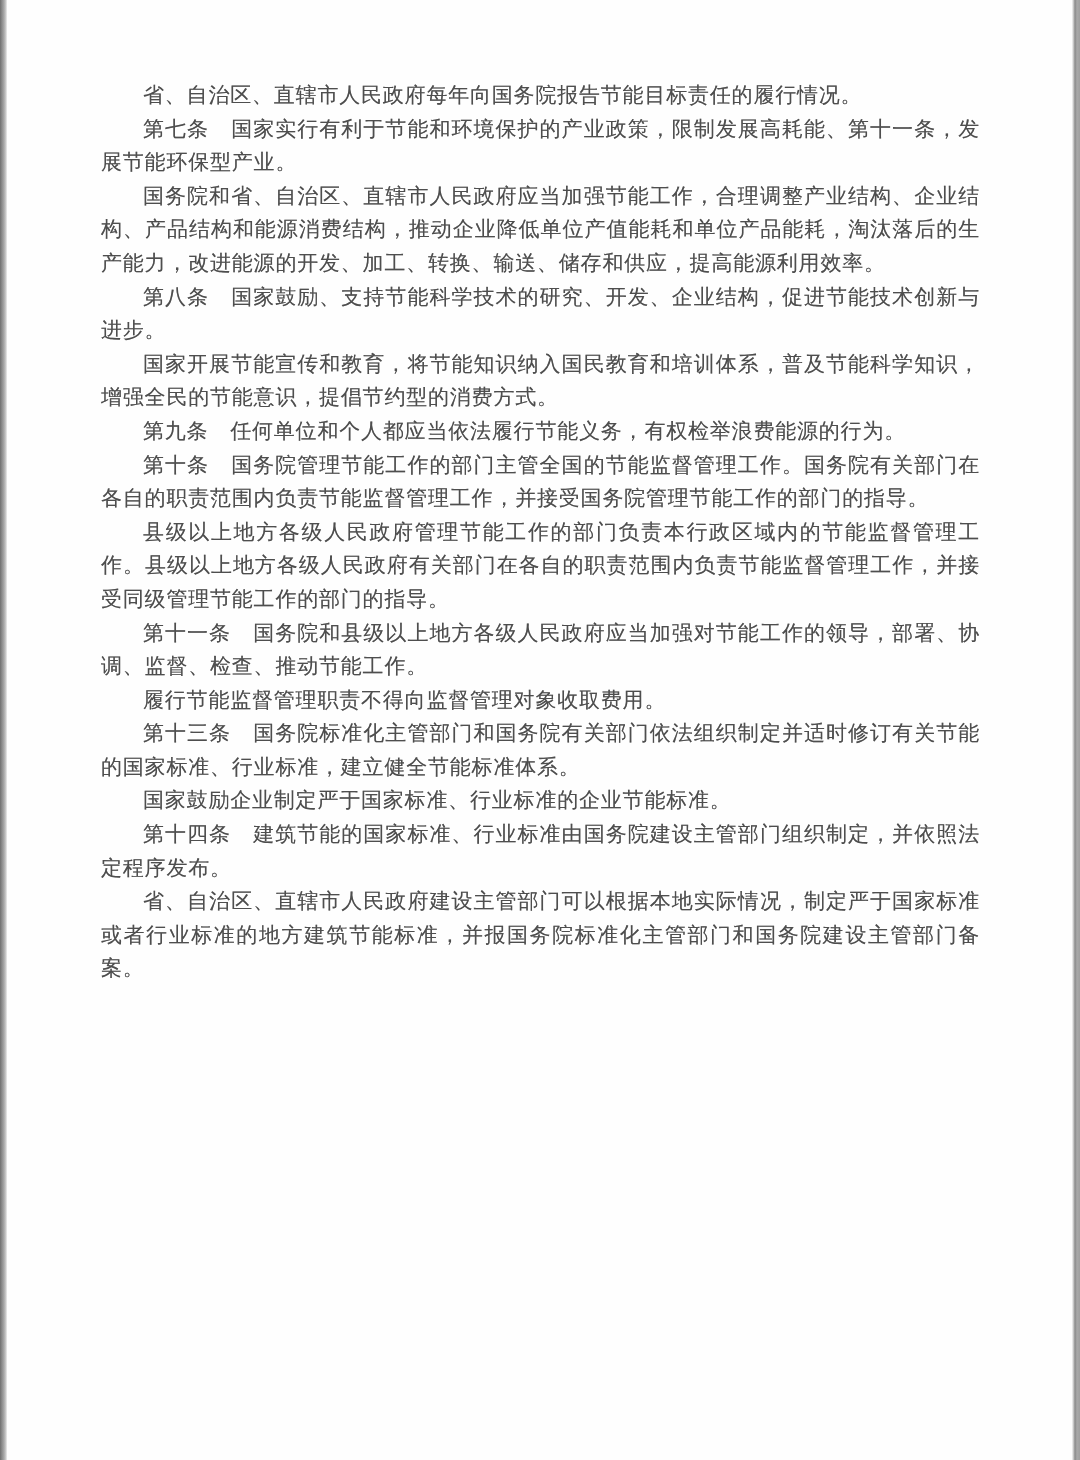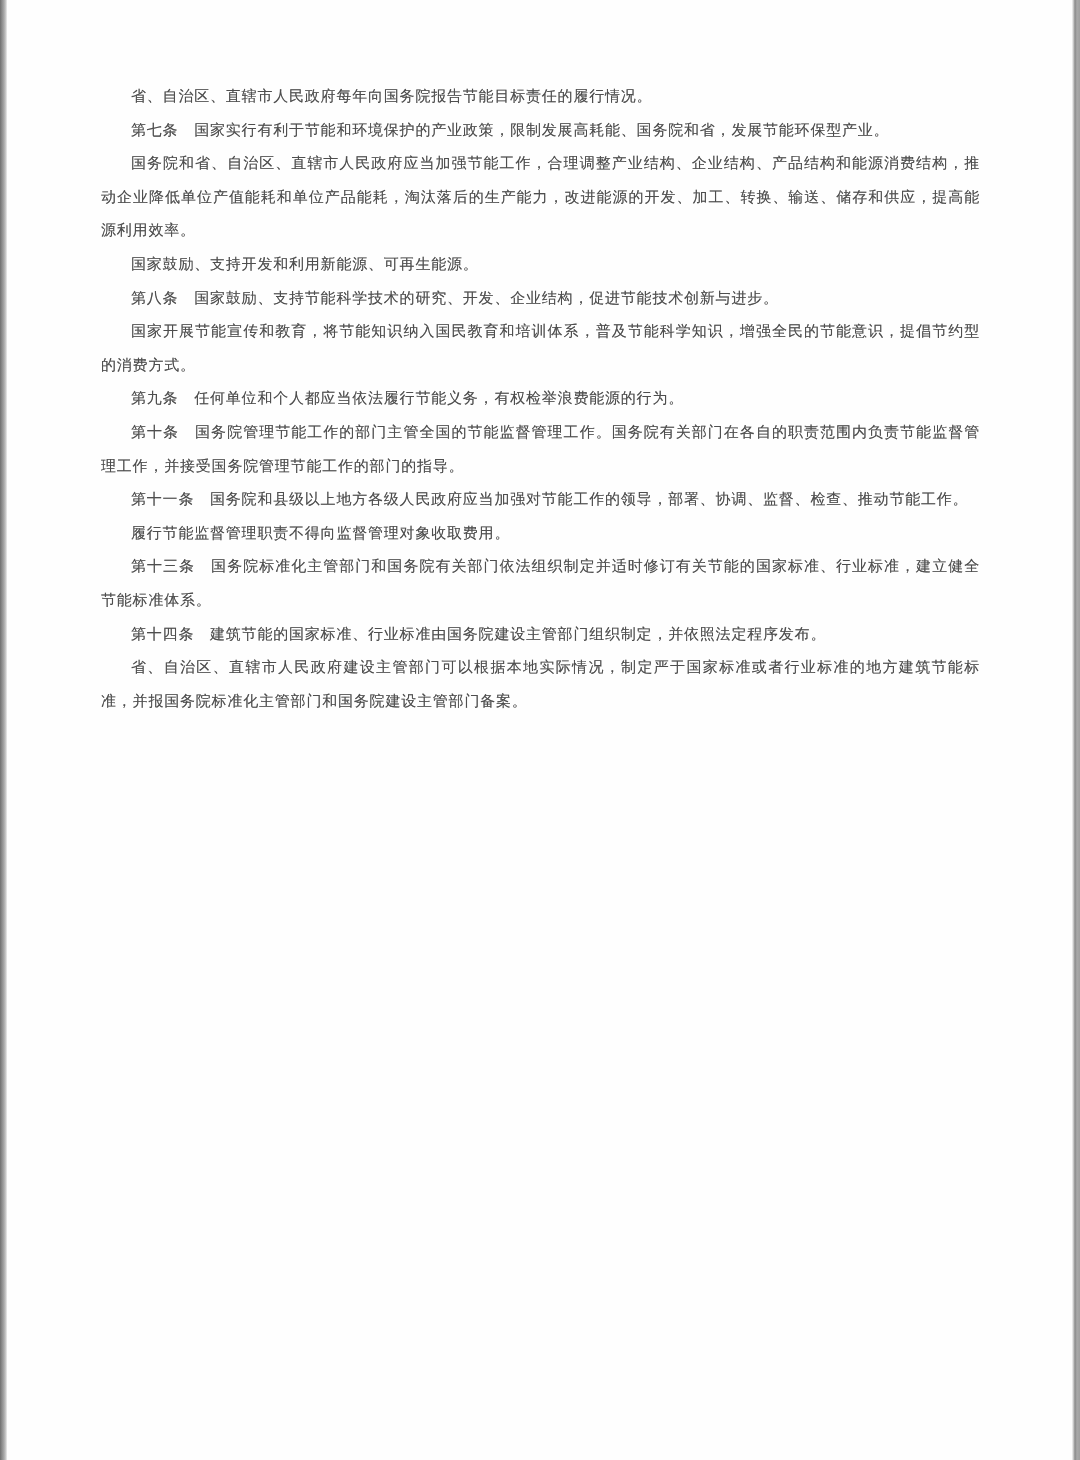--- a/index.html
+++ b/index.html
@@ -37,66 +37,67 @@
       #9f9f9f 0px, #a9a9a9 3px, #8b8b8b 5px, #d9d9d9 7px, #f5f5f5 8px);
   }
   .text-column {
     position: absolute;
     left: 101px;
     top: 79px;
     width: 879px;
   }
   .para {
     margin: 0;
-    font-family: Liberation Sans, sans-serif;
-    font-size: 15px;
+    font-family: Liberation Serif, serif;
+    font-size: 21px;
     line-height: 33.6px;
     letter-spacing: 0.8px;
     color: #4e4e4e;
     text-align: justify;
     text-indent: 2em;
     text-shadow: 0 0 0.5px rgba(90,90,90,0.55);
   }
 </style>
 </head>
 <body>
 
 <div class="viewport">
   <div class="page">
     <div class="edge edge-left"></div>
     <div class="edge edge-right"></div>
     <main class="text-column">
 
         <p class="para">省、自治区、直辖市人民政府每年向国务院报告节能目标责任的履行情况。</p>
 
-        <p class="para">第七条　国家实行有利于节能和环境保护的产业政策，限制发展高耗能、国务院和省，发展节能环保型产业。</p>
+        <p class="para">第七条　国家实行有利于节能和环境保护的产业政策，限制发展高耗能、第十一条，发展节能环保型产业。</p>
 
         <p class="para">国务院和省、自治区、直辖市人民政府应当加强节能工作，合理调整产业结构、企业结构、产品结构和能源消费结构，推动企业降低单位产值能耗和单位产品能耗，淘汰落后的生产能力，改进能源的开发、加工、转换、输送、储存和供应，提高能源利用效率。</p>
 
-        <p class="para">国家鼓励、支持开发和利用新能源、可再生能源。</p>
 
         <p class="para">第八条　国家鼓励、支持节能科学技术的研究、开发、企业结构，促进节能技术创新与进步。</p>
 
         <p class="para">国家开展节能宣传和教育，将节能知识纳入国民教育和培训体系，普及节能科学知识，增强全民的节能意识，提倡节约型的消费方式。</p>
 
         <p class="para">第九条　任何单位和个人都应当依法履行节能义务，有权检举浪费能源的行为。</p>
 
 
         <p class="para">第十条　国务院管理节能工作的部门主管全国的节能监督管理工作。国务院有关部门在各自的职责范围内负责节能监督管理工作，并接受国务院管理节能工作的部门的指导。</p>
 
+        <p class="para">县级以上地方各级人民政府管理节能工作的部门负责本行政区域内的节能监督管理工作。县级以上地方各级人民政府有关部门在各自的职责范围内负责节能监督管理工作，并接受同级管理节能工作的部门的指导。</p>
 
 
         <p class="para">第十一条　国务院和县级以上地方各级人民政府应当加强对节能工作的领导，部署、协调、监督、检查、推动节能工作。</p>
 
 
         <p class="para">履行节能监督管理职责不得向监督管理对象收取费用。</p>
 
         <p class="para">第十三条　国务院标准化主管部门和国务院有关部门依法组织制定并适时修订有关节能的国家标准、行业标准，建立健全节能标准体系。</p>
 
 
+        <p class="para">国家鼓励企业制定严于国家标准、行业标准的企业节能标准。</p>
 
 
         <p class="para">第十四条　建筑节能的国家标准、行业标准由国务院建设主管部门组织制定，并依照法定程序发布。</p>
 
         <p class="para">省、自治区、直辖市人民政府建设主管部门可以根据本地实际情况，制定严于国家标准或者行业标准的地方建筑节能标准，并报国务院标准化主管部门和国务院建设主管部门备案。</p>
       </main>
   </div>
 </div>
 
 </body></html>

